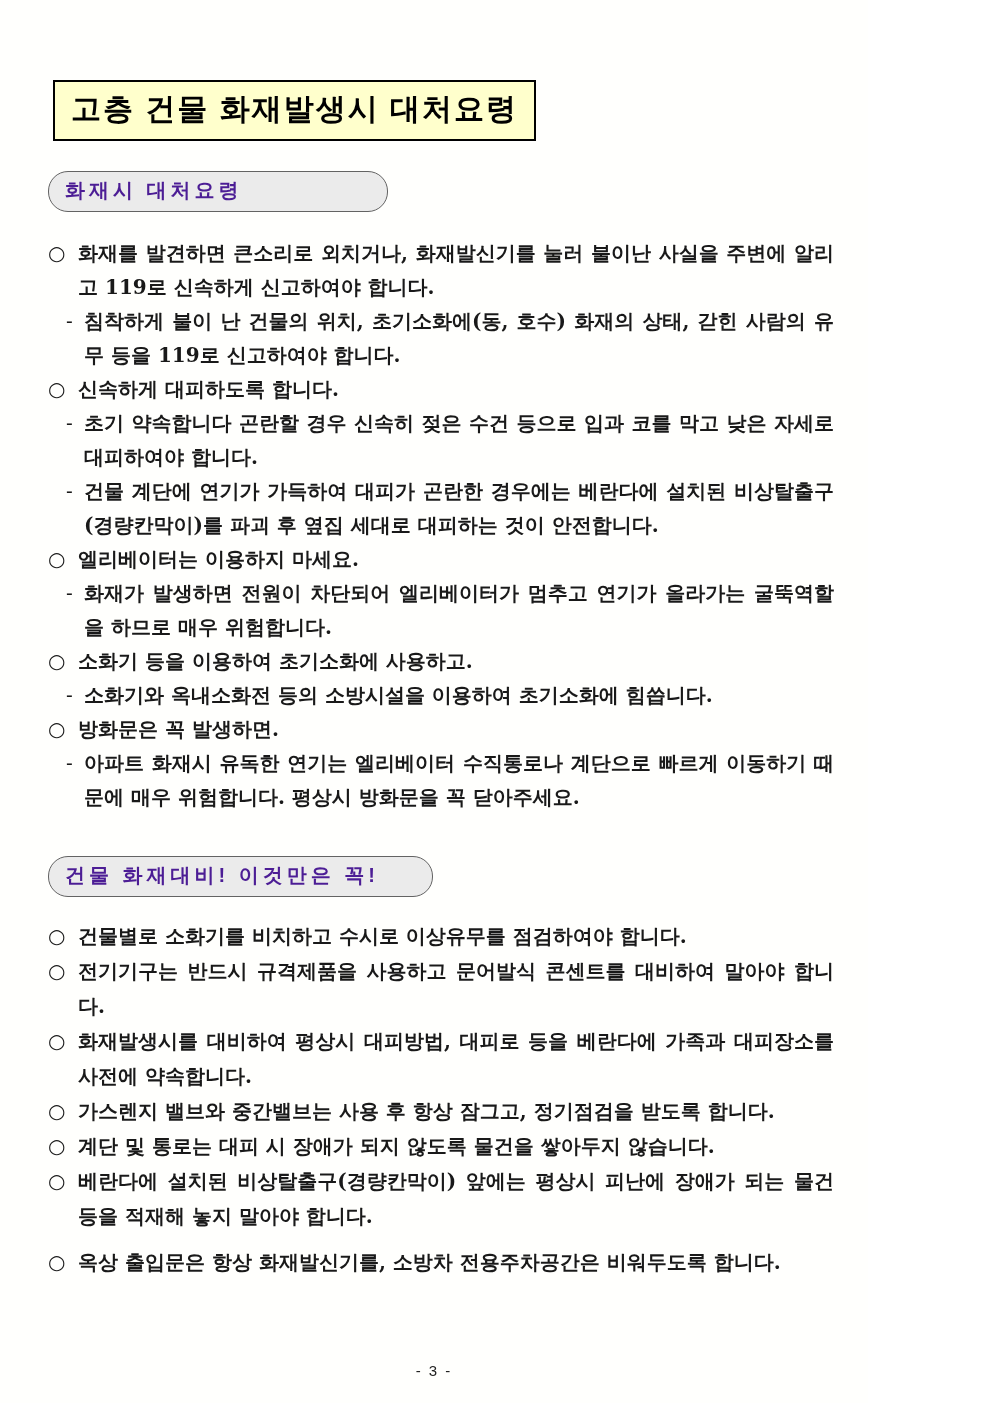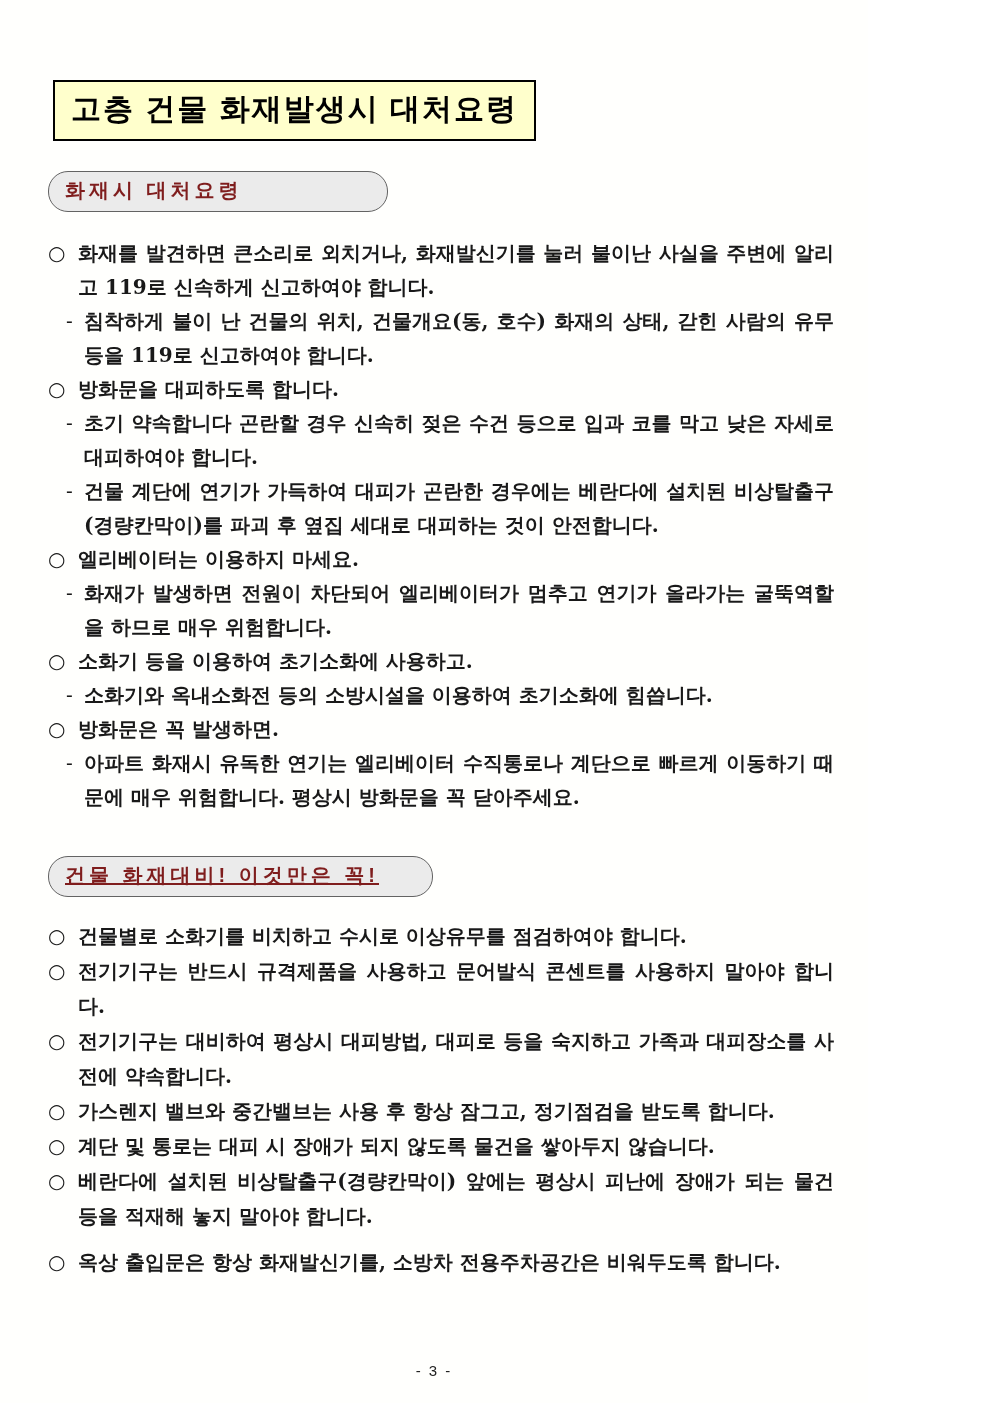--- a/index.html
+++ b/index.html
@@ -31,24 +31,24 @@
     box-sizing:border-box;
     min-width:340px;
     background:#ebebeb;
     border:1px solid #636363;
     border-radius:20px;
     padding:5px 16px 7px 16px;
     font-family:"Liberation Sans","DejaVu Sans",sans-serif;
     font-weight:bold;
     font-size:20px;
     letter-spacing:4px;
-    color:#7f1d1d;
+    color:#4c1d95;
     margin-top:30px;
   }
-  .pill.pill2 { min-width:385px; margin-top:42px;text-decoration:underline; }
+  .pill.pill2 { min-width:385px; margin-top:42px; }
 
   .list { margin-top:24px; font-size:20px; line-height:34px; }
   .list.list2 { margin-top:22px; line-height:35px; }
 
   .item { display:flex; }
   .item .marker { flex:none; }
   .l1 .marker { width:30px; }
   .l2 { margin-left:14px; }
   .l2 .marker { width:22px; padding-left:4px; box-sizing:border-box; }
   .item .txt { flex:1; text-align:justify;font-weight:bold; }
@@ -81,25 +81,25 @@
       </div>
     </div>
 
     <div class="list">
       <div class="item l1">
         <span class="marker">○</span>
         <div class="txt">화재를 발견하면 큰소리로 외치거나, 화재발신기를 눌러 불이난 사실을 주변에 알리고 119로 신속하게 신고하여야 합니다.</div>
       </div>
       <div class="item l2">
         <span class="marker">-</span>
-        <div class="txt">침착하게 불이 난 건물의 위치, 건물개요(동, 호수) 화재의 상태, 갇힌 사람의 유무 등을 119로 신고하여야 합니다.</div>
+        <div class="txt">침착하게 불이 난 건물의 위치, 초기소화에(동, 호수) 화재의 상태, 갇힌 사람의 유무 등을 119로 신고하여야 합니다.</div>
       </div>
       <div class="item l1">
         <span class="marker">○</span>
-        <div class="txt">방화문을 대피하도록 합니다.</div>
+        <div class="txt">신속하게 대피하도록 합니다.</div>
       </div>
       <div class="item l2">
         <span class="marker">-</span>
         <div class="txt">초기 약속합니다 곤란할 경우 신속히 젖은 수건 등으로 입과 코를 막고 낮은 자세로 대피하여야 합니다.</div>
       </div>
       <div class="item l2">
         <span class="marker">-</span>
         <div class="txt">건물 계단에 연기가 가득하여 대피가 곤란한 경우에는 베란다에 설치된 비상탈출구(경량칸막이)를 파괴 후 옆집 세대로 대피하는 것이 안전합니다.</div>
       </div>
       <div class="item l1">
@@ -134,25 +134,25 @@
       </div>
     </div>
 
     <div class="list list2">
       <div class="item l1">
         <span class="marker">○</span>
         <div class="txt">건물별로 소화기를 비치하고 수시로 이상유무를 점검하여야 합니다.</div>
       </div>
       <div class="item l1">
         <span class="marker">○</span>
-        <div class="txt">전기기구는 반드시 규격제품을 사용하고 문어발식 콘센트를 사용하지 말아야 합니다.</div>
+        <div class="txt">전기기구는 반드시 규격제품을 사용하고 문어발식 콘센트를 대비하여 말아야 합니다.</div>
       </div>
       <div class="item l1">
         <span class="marker">○</span>
-        <div class="txt">전기기구는 대비하여 평상시 대피방법, 대피로 등을 숙지하고 가족과 대피장소를 사전에 약속합니다.</div>
+        <div class="txt">화재발생시를 대비하여 평상시 대피방법, 대피로 등을 베란다에 가족과 대피장소를 사전에 약속합니다.</div>
       </div>
       <div class="item l1">
         <span class="marker">○</span>
         <div class="txt">가스렌지 밸브와 중간밸브는 사용 후 항상 잠그고, 정기점검을 받도록 합니다.</div>
       </div>
       <div class="item l1">
         <span class="marker">○</span>
         <div class="txt">계단 및 통로는 대피 시 장애가 되지 않도록 물건을 쌓아두지 않습니다.</div>
       </div>
       <div class="item l1">

